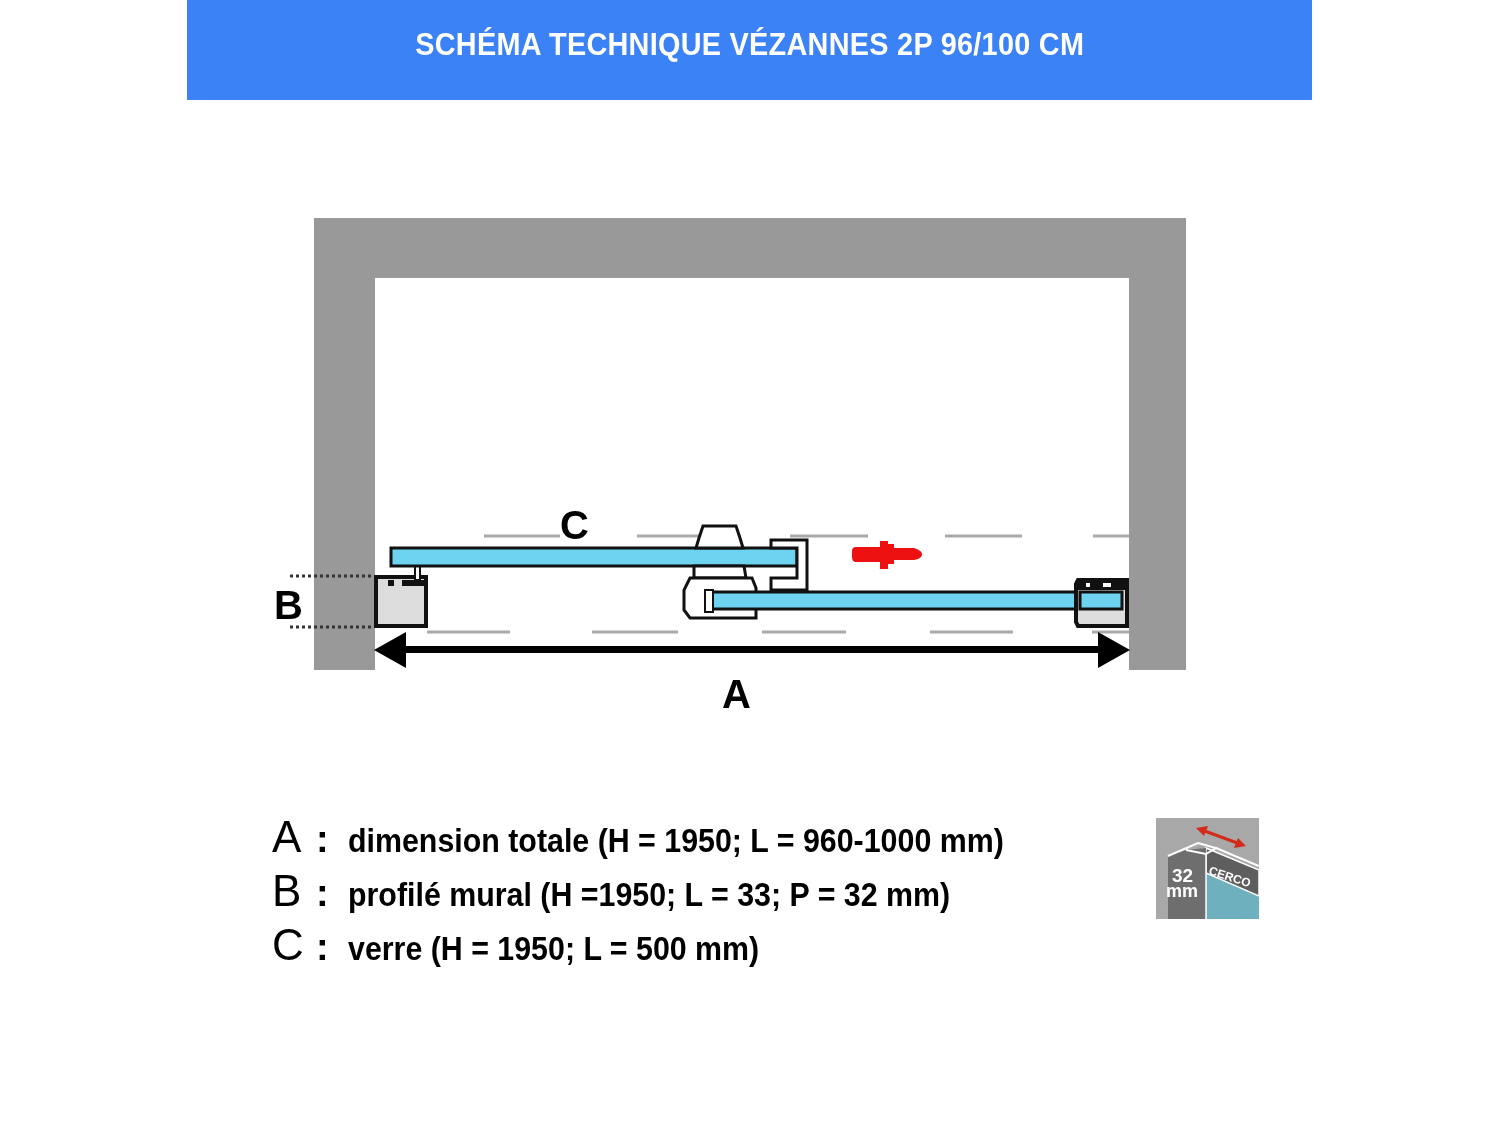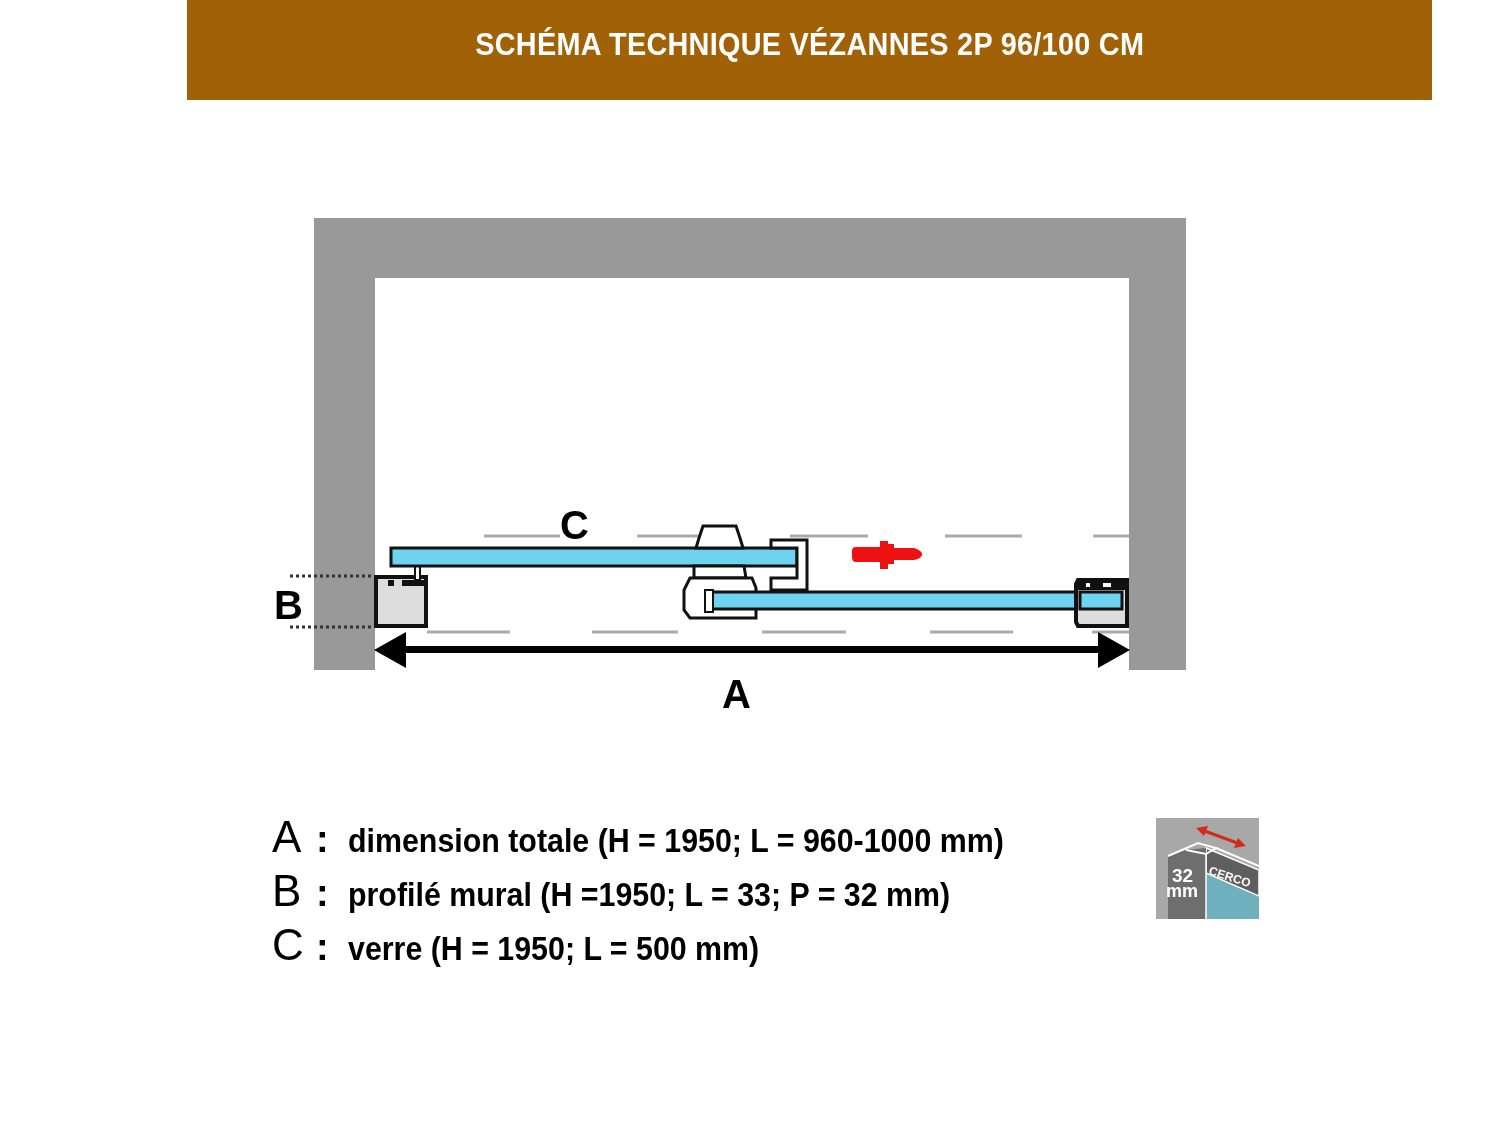--- a/index.html
+++ b/index.html
@@ -11,23 +11,23 @@
       width: 1500px;
       height: 1125px;
       position: relative;
       overflow: hidden;
       font-family: "Liberation Sans", "DejaVu Sans", sans-serif;
     }
     .title-bar {
       position: absolute;
       left: 187px;
       top: 0;
-      width: 1245px;
+      width: 1125px;
       height: 100px;
-      background: #a16207;
+      background: #3b82f6;
       display: flex;
       align-items: center;
       justify-content: center;
     }
     .title-text {
       color: #ffffff;
       font-weight: bold;
       font-size: 31px;
       letter-spacing: 0.3px;
       transform: scaleX(0.93);

